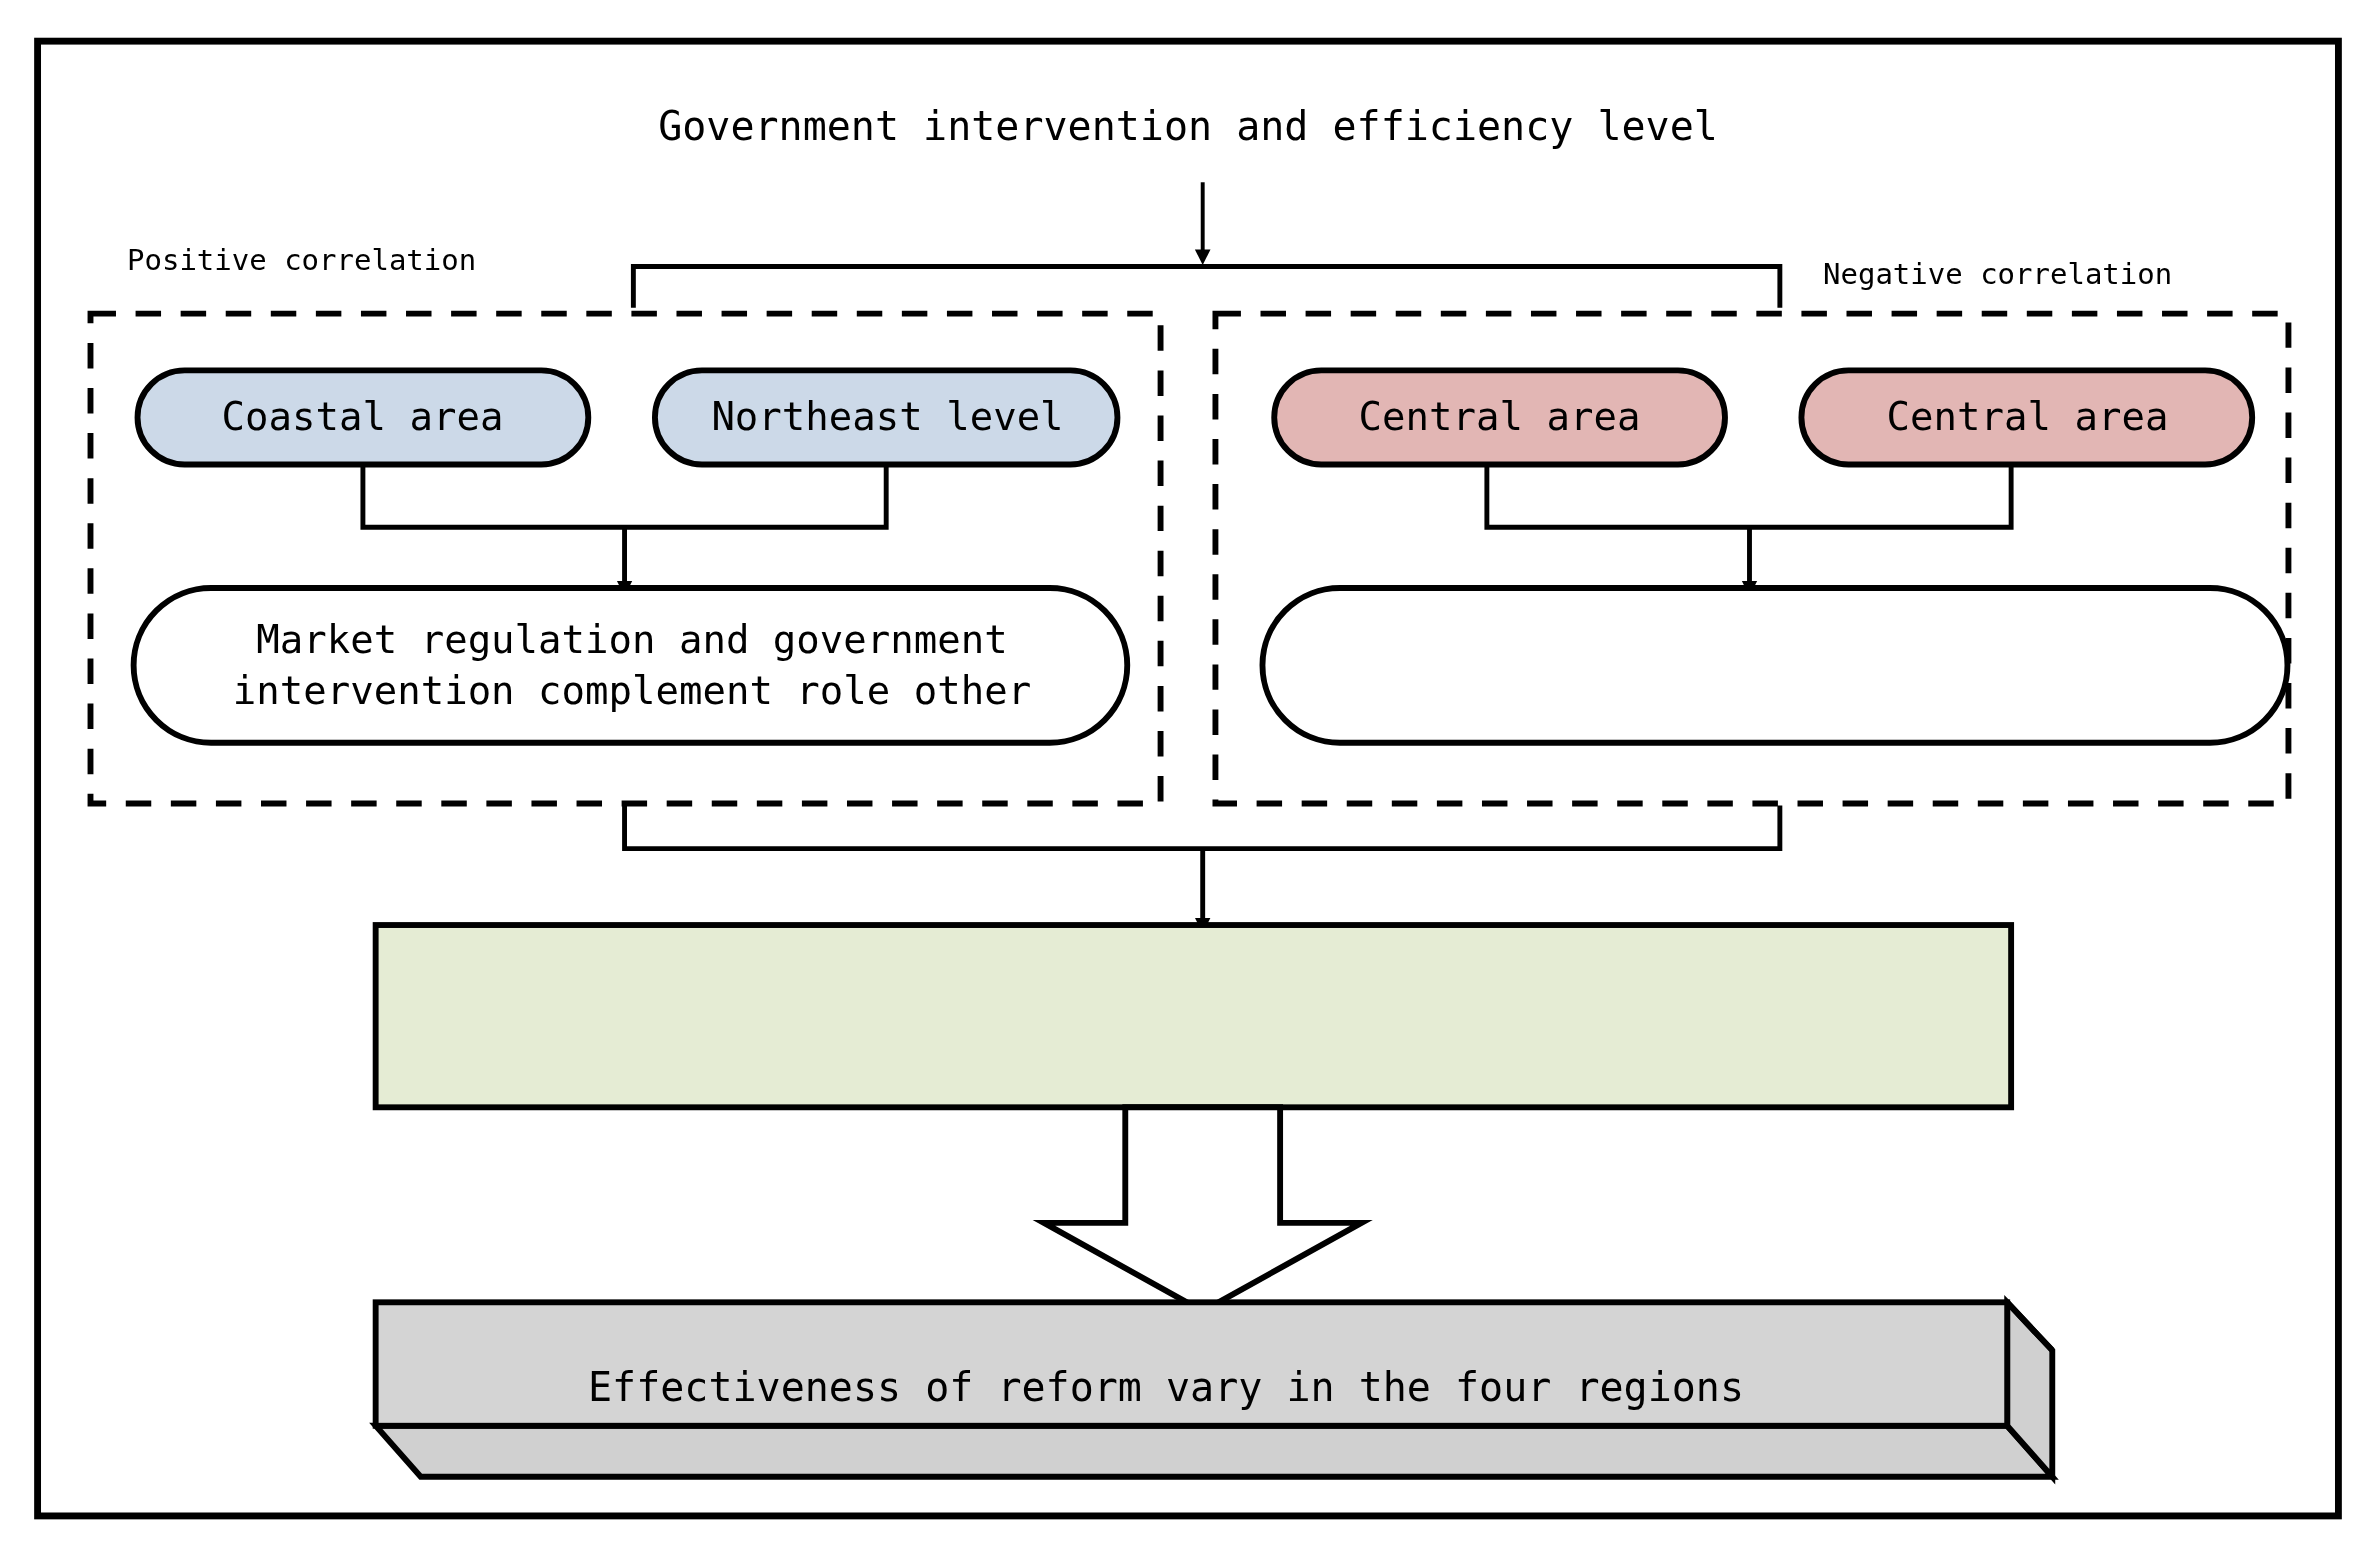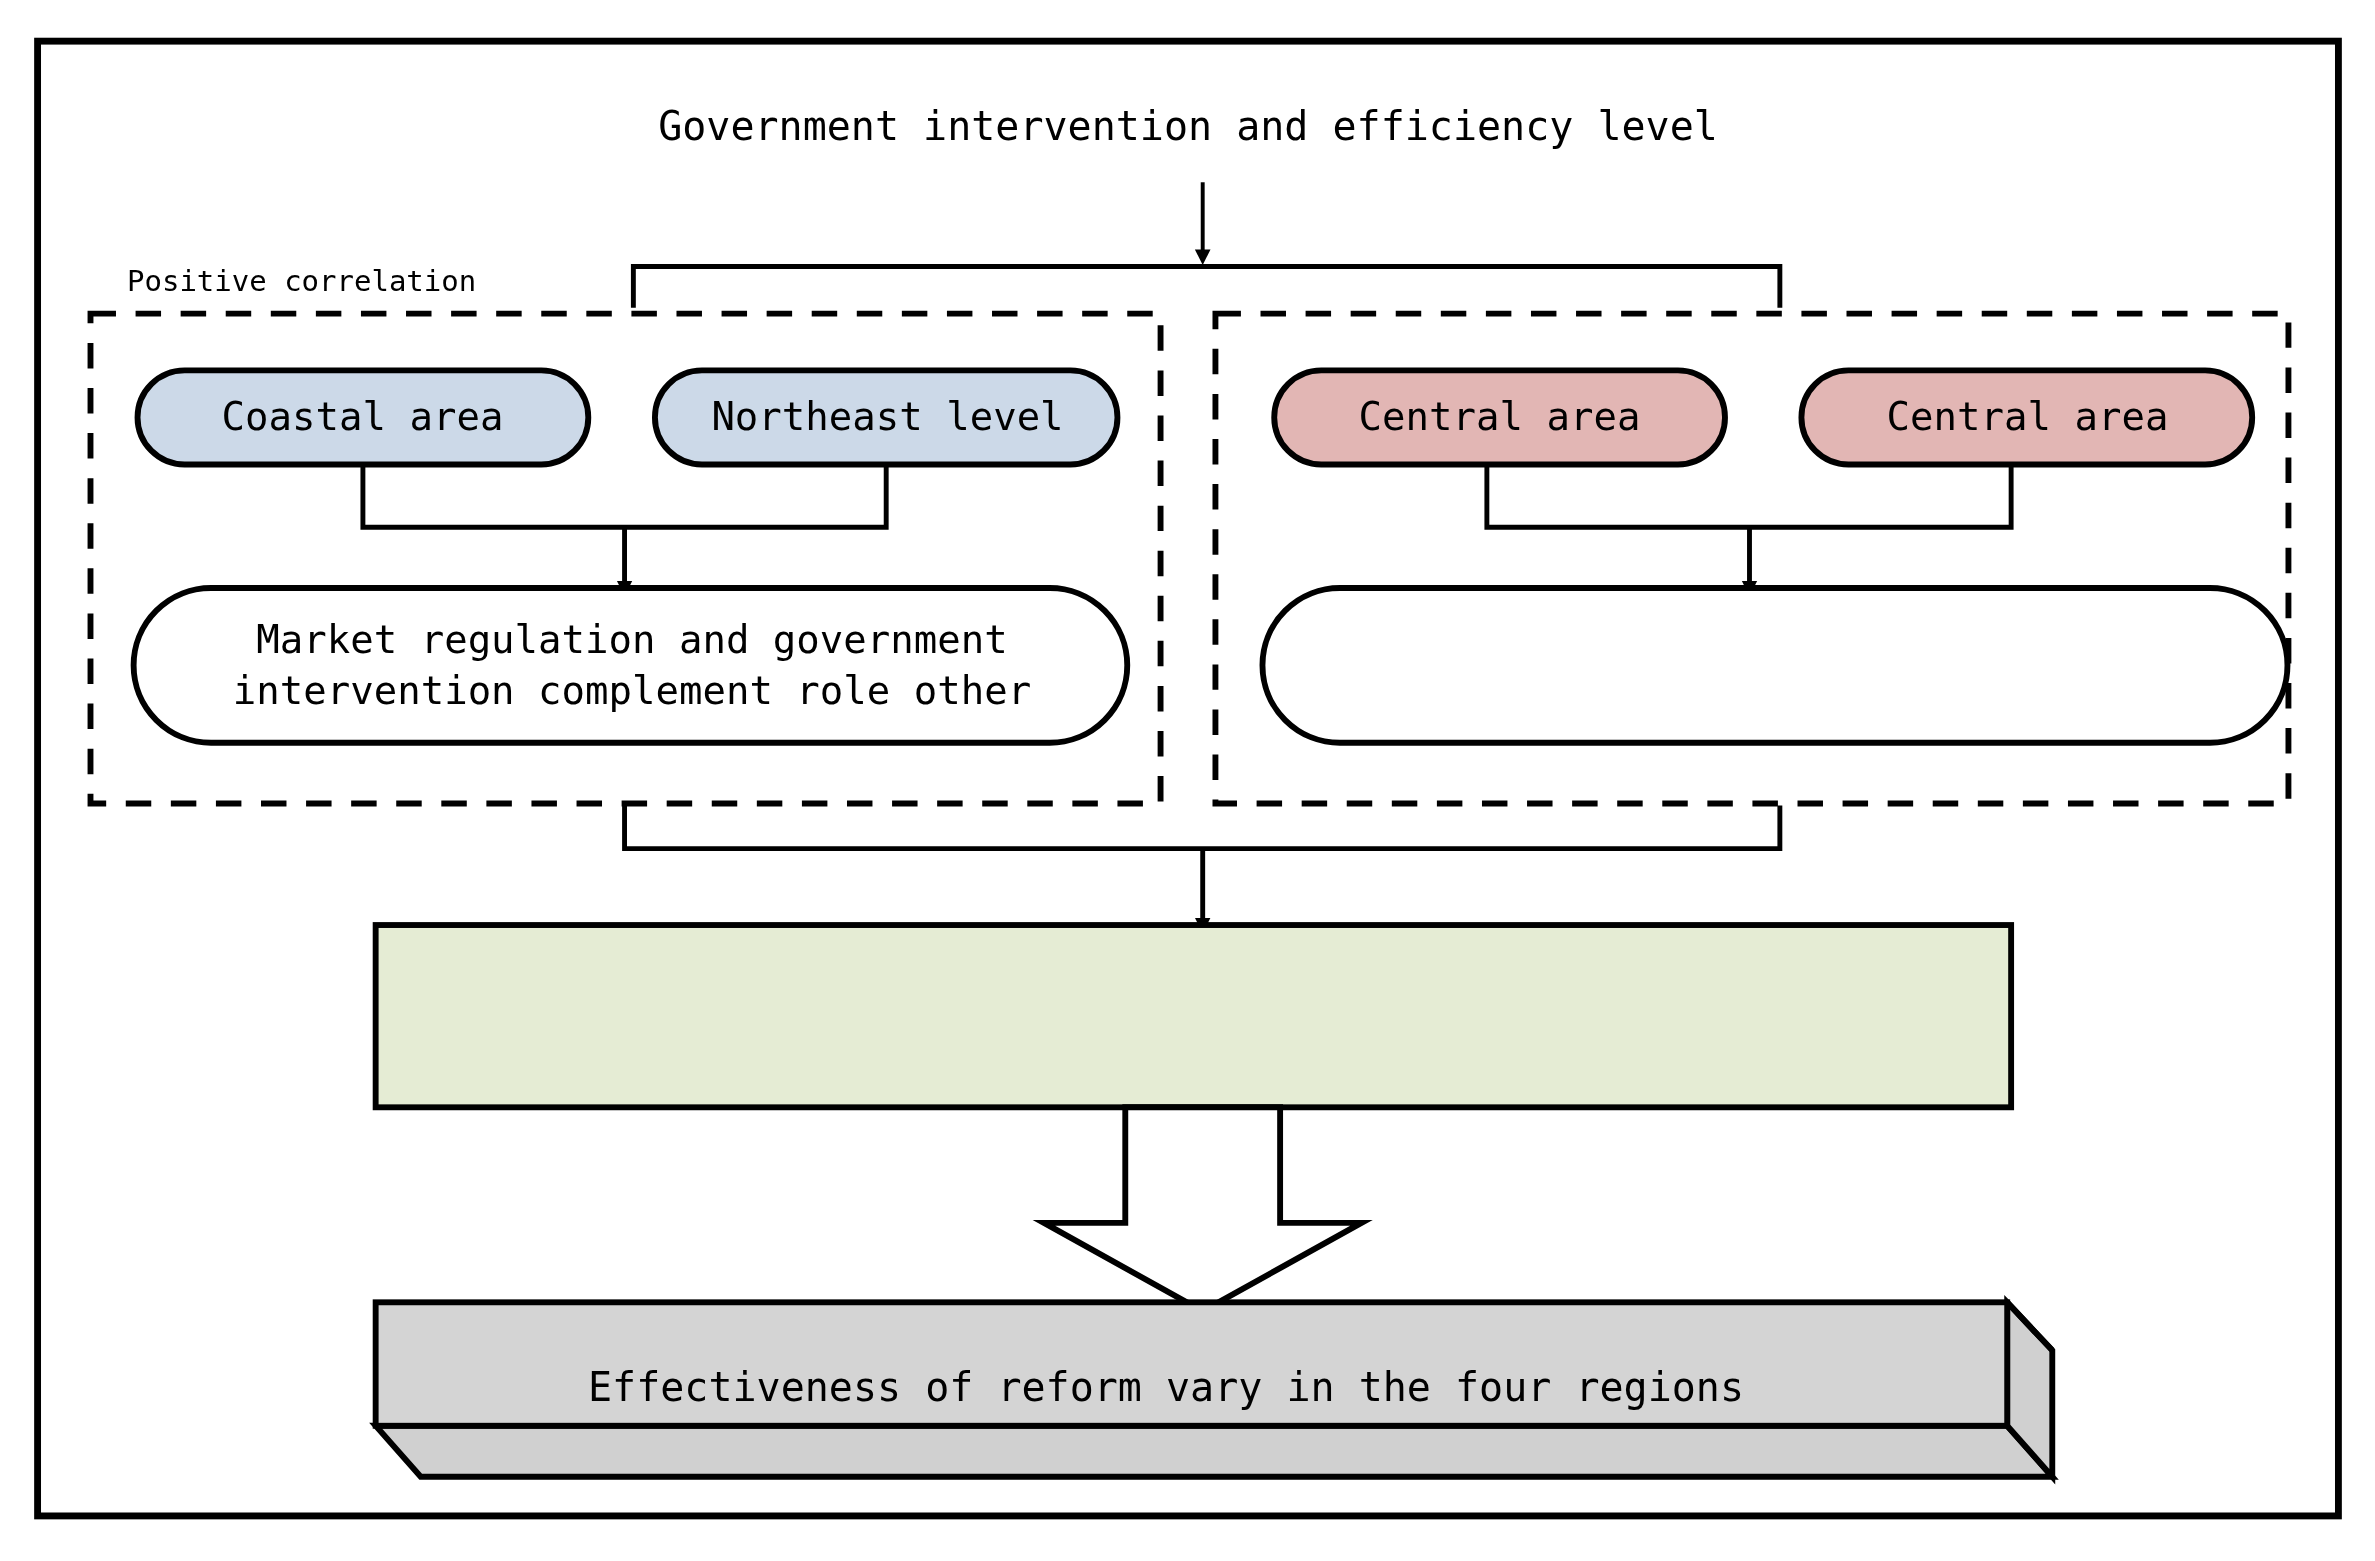--- a/index.html
+++ b/index.html
@@ -48,21 +48,21 @@
   }
   #title-text {
     left: 600px;
     top: 98px;
     width: 1176px;
     height: 55px;
     font-size: 40px;
   }
   #label-positive {
     left: 127px;
-    top: 262px;
+    top: 241px;
     width: 431px;
     height: 39px;
     font-size: 29px;
     justify-content: flex-start;
   }
   #label-negative {
     left: 1823px;
     top: 255px;
     width: 451px;
     height: 39px;
@@ -161,20 +161,21 @@
       <rect x="383" y="1329" width="1665" height="126" fill="#d4d4d4" stroke="#000000" stroke-width="6"></rect>
 
       <path d="M 2048 1329 L 2094 1378" fill="none" stroke="#000000" stroke-width="6"></path>
 
     </svg>
 
     <div class="txt" id="title-text">Government intervention and efficiency level</div>
 
     <div class="txt" id="label-positive">Positive correlation</div>
 
+    <div class="txt" id="label-negative">Negative correlation</div>
 
     <div class="txt pill-text" id="pill-coastal-text">Coastal area</div>
 
     <div class="txt pill-text" id="pill-northeast-text">Northeast level</div>
 
     <div class="txt pill-text" id="pill-central-text">Central area</div>
 
     <div class="txt pill-text" id="pill-western-text">Central area</div>
 
     <div class="txt stadium-text" id="stadium-left-text">Market regulation and government

